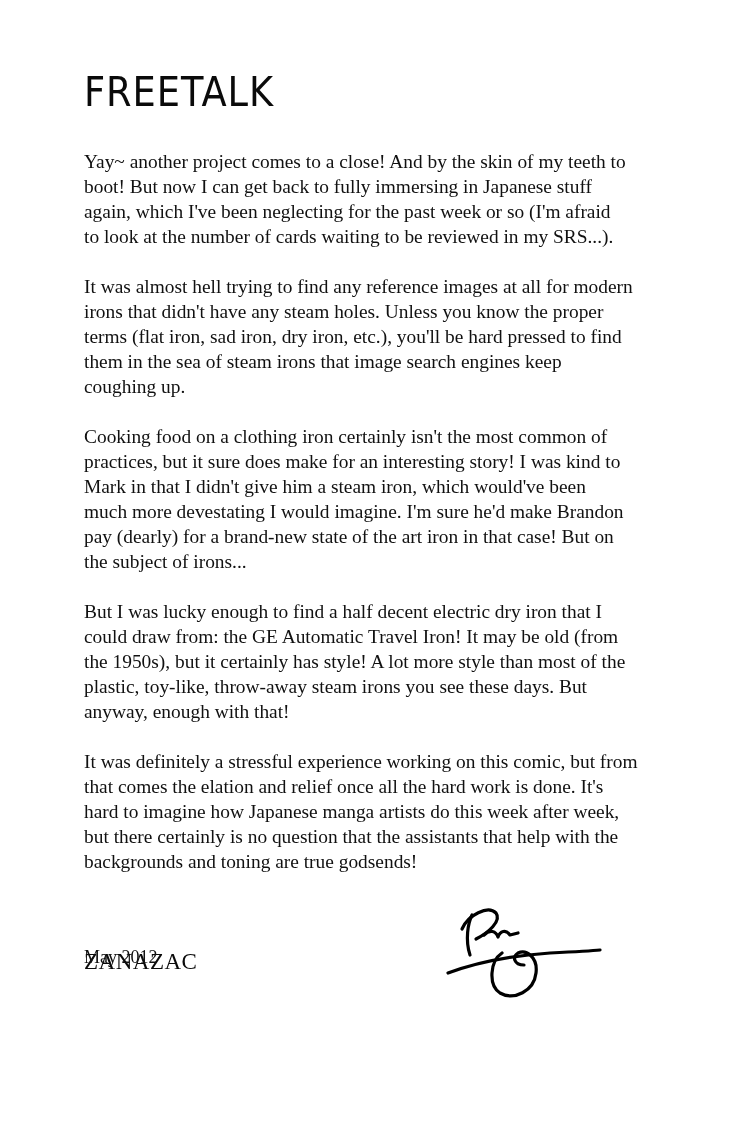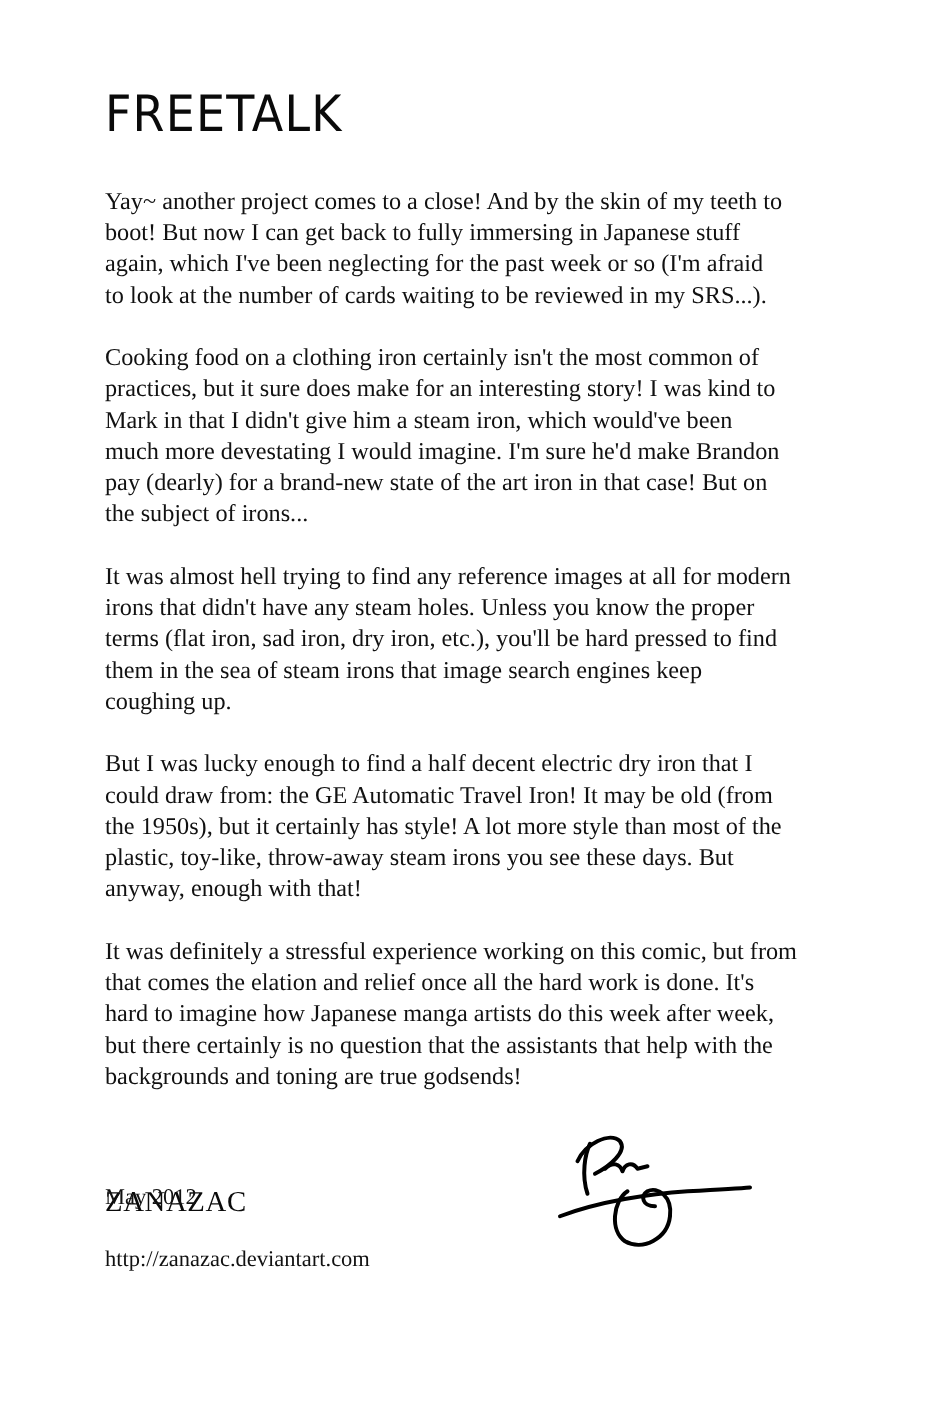--- a/index.html
+++ b/index.html
@@ -83,48 +83,47 @@
 </head>
 <body>
 
 <h1 class="page-title" style="margin:0;">FREETALK</h1>
 
 <div class="body-text">
   <p>Yay~ another project comes to a close! And by the skin of my teeth to
 boot! But now I can get back to fully immersing in Japanese stuff
 again, which I've been neglecting for the past week or so (I'm afraid
 to look at the number of cards waiting to be reviewed in my SRS...).</p>
+  <p>It was almost hell trying to find any reference images at all for modern
+irons that didn't have any steam holes. Unless you know the proper
+terms (flat iron, sad iron, dry iron, etc.), you'll be hard pressed to find
+them in the sea of steam irons that image search engines keep
+coughing up.</p>
   <p>Cooking food on a clothing iron certainly isn't the most common of
 practices, but it sure does make for an interesting story! I was kind to
 Mark in that I didn't give him a steam iron, which would've been
 much more devestating I would imagine. I'm sure he'd make Brandon
 pay (dearly) for a brand-new state of the art iron in that case! But on
 the subject of irons...</p>
-  <p>It was almost hell trying to find any reference images at all for modern
-irons that didn't have any steam holes. Unless you know the proper
-terms (flat iron, sad iron, dry iron, etc.), you'll be hard pressed to find
-them in the sea of steam irons that image search engines keep
-coughing up.</p>
   <p>But I was lucky enough to find a half decent electric dry iron that I
 could draw from: the GE Automatic Travel Iron! It may be old (from
 the 1950s), but it certainly has style! A lot more style than most of the
 plastic, toy-like, throw-away steam irons you see these days. But
 anyway, enough with that!</p>
   <p>It was definitely a stressful experience working on this comic, but from
 that comes the elation and relief once all the hard work is done. It's
 hard to imagine how Japanese manga artists do this week after week,
 but there certainly is no question that the assistants that help with the
 backgrounds and toning are true godsends!</p>
 </div>
 
 <div class="author-name">ZANAZAC</div>
 <div class="author-date">May 2012</div>
 
 <div class="contact">
-  <a>http://zanazac.deviantart.com</a>
 </div>
 
 <svg class="signature" viewBox="0 0 170 110" xmlns="http://www.w3.org/2000/svg">
   <g fill="none" stroke="#000" stroke-width="3.2" stroke-linecap="round" stroke-linejoin="round">
 
     <path d="M30 60 C 25 45, 28 28, 32 20"></path>
     <path d="M22 34 C 28 20, 48 10, 56 18 C 62 26, 48 38, 36 44"></path>
 
     <path d="M44 40 C 50 34, 56 36, 58 42 C 60 36, 66 34, 70 40 L 78 38"></path>
 

